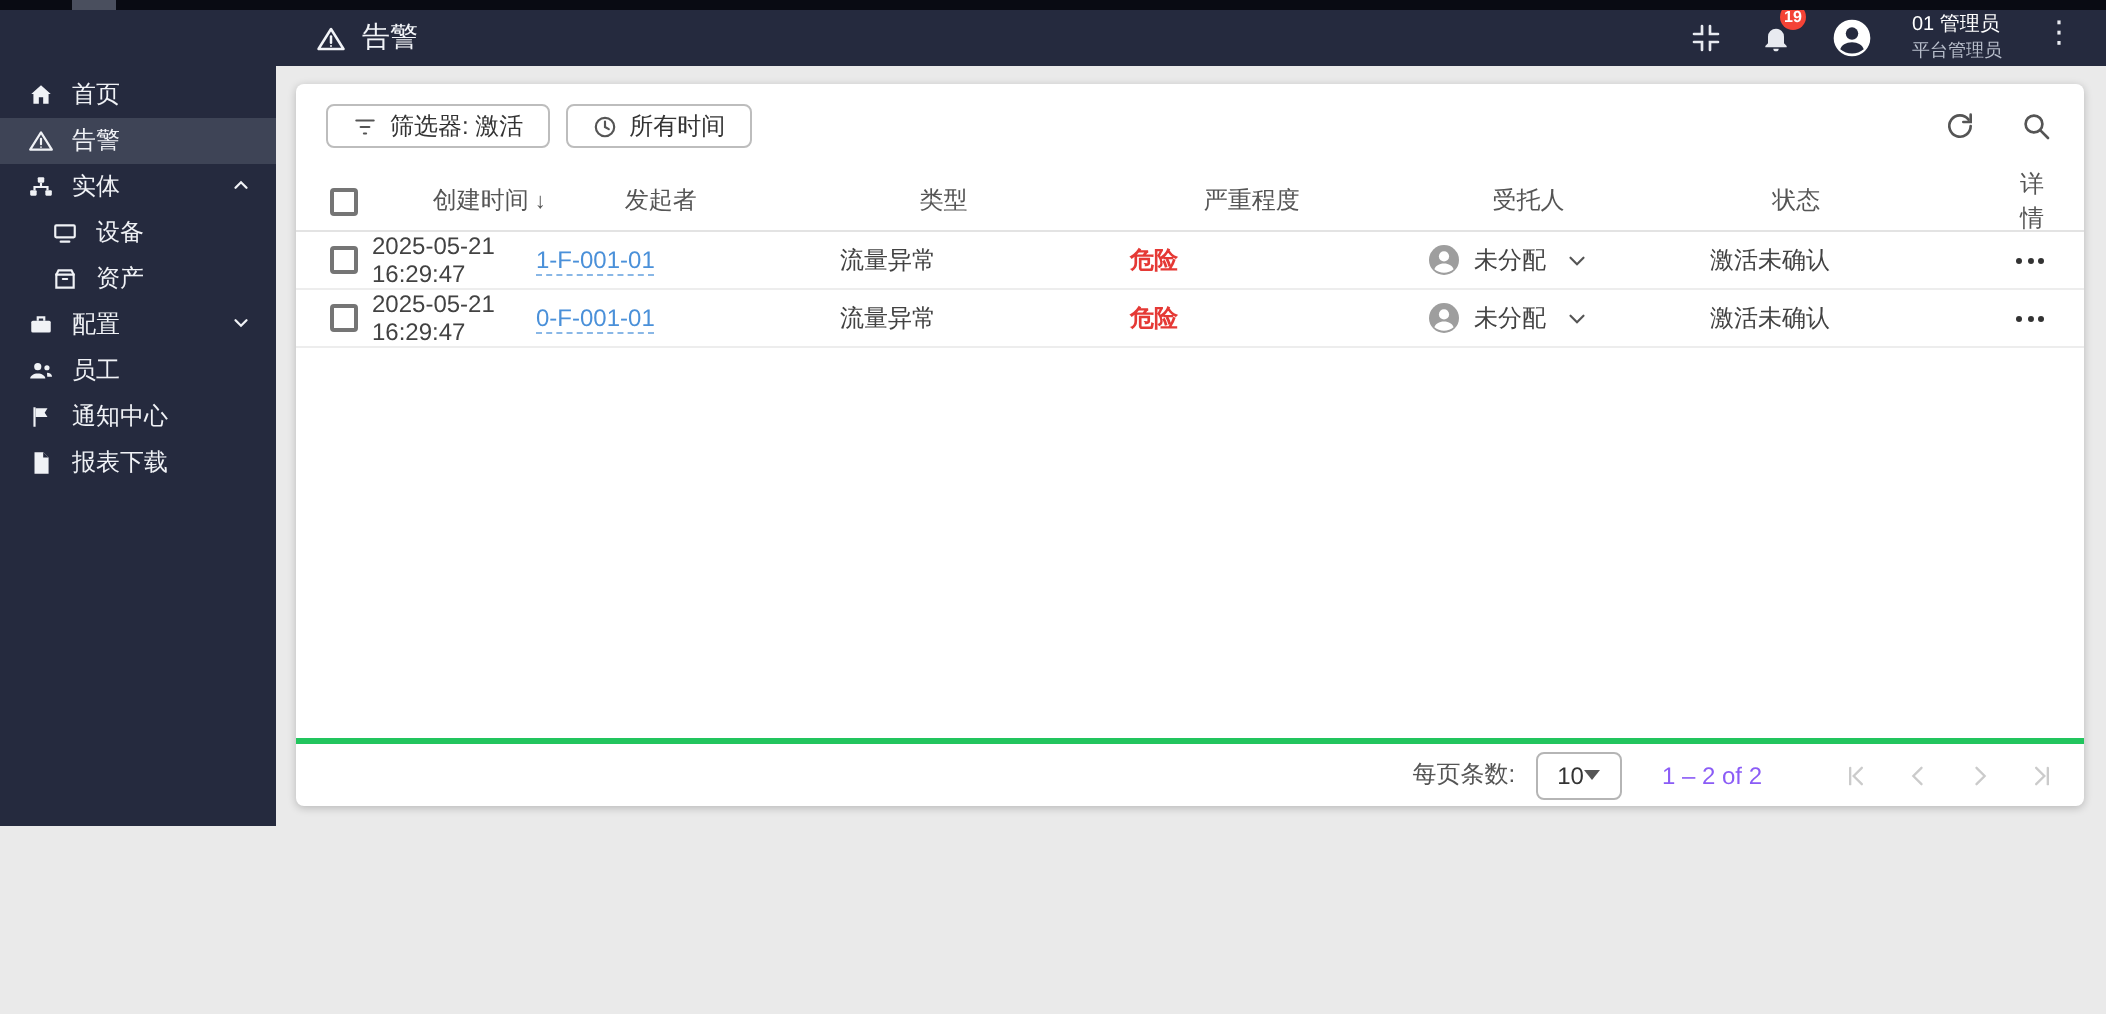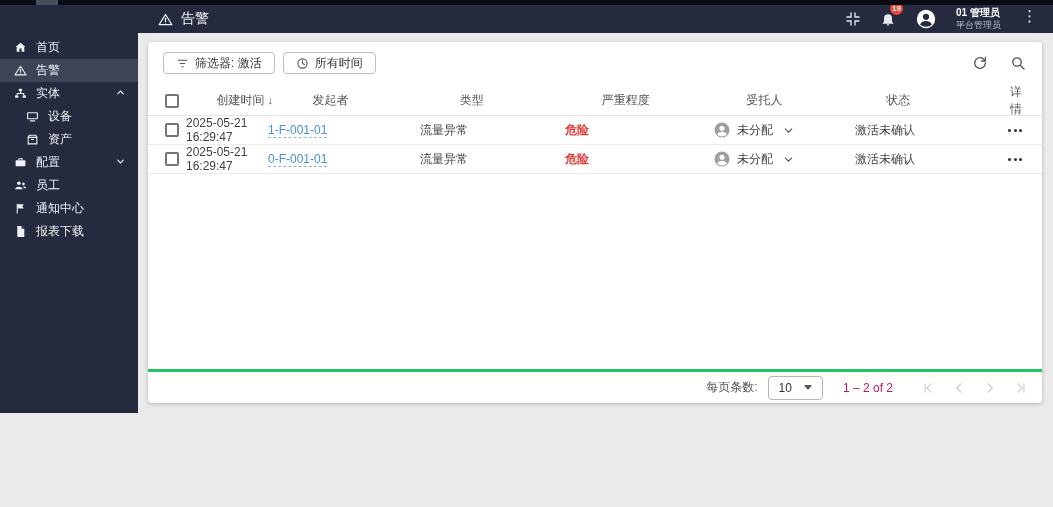--- a/index.html
+++ b/index.html
@@ -18,21 +18,21 @@
   .appbar-title-wrap svg { width:15px; height:15px; }
   .appbar-actions { margin-left:auto; display:flex; gap:19px; }
   .icon-btn { position:relative; display:inline-flex; align-items:center; justify-content:center;
     color:#e8eaf0; cursor:pointer; }
   .icon-btn svg { width:16px; height:16px; }
   .badge { position:absolute; top:-5px; right:-7px; min-width:13px; height:13px; padding:0 2px;
     background:#f44336; color:#fff; border-radius:7px; font-size:8px; line-height:13px;
     text-align:center; font-weight:bold; }
   .avatar-btn svg { width:22px; height:22px; }
   .user-block { display:flex; flex-direction:column; line-height:1.25; }
-  .user-name { font-size:10px; color:#ffffff;font-weight:bold; }
+  .user-name { font-size:10px; color:#ffffff; }
   .user-role { font-size:9px; color:#b9bfcc; }
   .kebab { font-size:15px; color:#e8eaf0; cursor:pointer; padding:0 2px; }
 
   
   .sidebar { position:absolute; left:0; top:5px; bottom:0; width:138px; background:#252a3e;
     z-index:20; padding-top:31px; }
   .side-item { display:flex; align-items:center; height:23px; padding-left:14px; gap:9px;
     color:#f0f2f6; font-size:12px; cursor:pointer; }
   .side-item.child { padding-left:26px; }
   .side-item.selected { background:#3e4456; }
@@ -77,25 +77,25 @@
   .asg-chevron { color:#555; margin-left:3px; display:flex; }
   .asg-chevron svg { width:13px; height:13px; }
   .dots { display:flex; gap:2.5px; cursor:pointer; padding:4px 0; }
   .dots i { width:3px; height:3px; border-radius:50%; background:#333; }
   .tbody-fill { flex:1; }
 
   
   .pager { border-top:3px solid #22c55e; height:34px; display:flex; align-items:center;
     justify-content:flex-end; padding-right:14px; font-size:12px; color:#555; gap:0; }
   .pp-label { margin-right:10px; }
-  .pp-select { display:flex; align-items:center; gap:12px; border:1px solid #b5b5b5; border-radius:4px;
+  .pp-select { display:flex; align-items:center; border:1px solid #b5b5b5; border-radius:4px;
     height:24px; padding:0 10px; color:#333; cursor:pointer; margin-right:20px; }
   .caret-down { width:0; height:0; border-left:4px solid transparent; border-right:4px solid transparent;
     border-top:5px solid #555; }
-  .pp-range { margin-right:28px; color:#be185d; }
+  .pp-range { margin-right:40px; color:#8b5cf6; }
   .pager-nav { display:flex; align-items:center; gap:17px; color:#cbcbcb; }
   .pager-nav .icon-btn { color:#cbcbcb; }
   .pager-nav svg { width:14px; height:14px; }
 </style>
 </head>
 <body>
 
 <div class="screen">
 
   <div class="top-strip">

